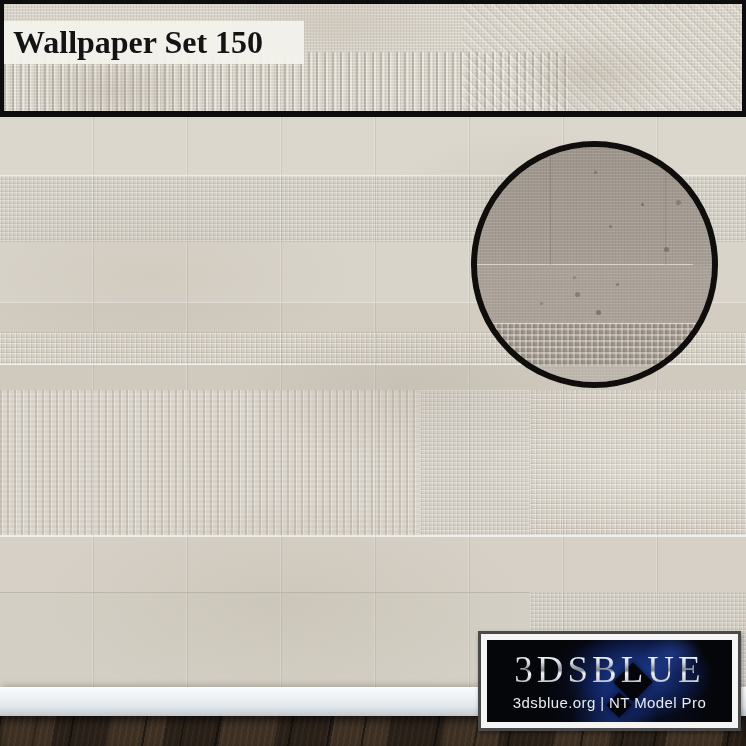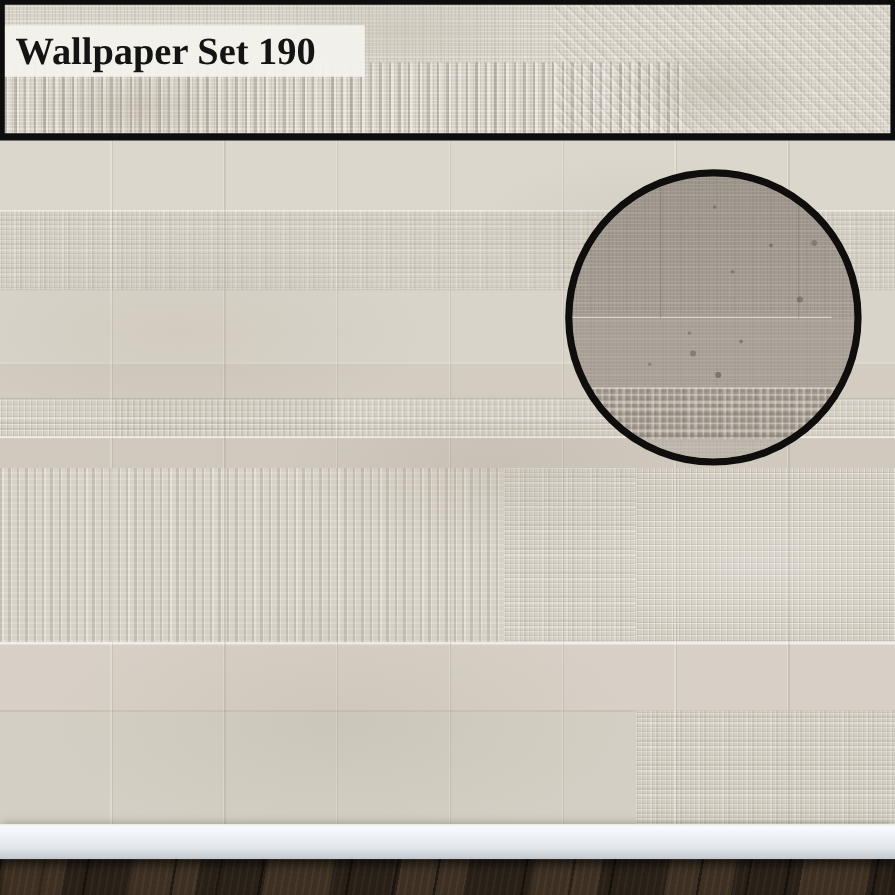--- a/index.html
+++ b/index.html
@@ -229,21 +229,32 @@
       <div class="inset-speckles"></div>
     </div>
   </div>
 
   <div class="banner">
     <div class="banner-hatch"></div>
     <div class="banner-ribs"></div>
     <div class="banner-diag"></div>
     <div class="banner-blotch"></div>
     <div class="title-label">
-      <span>Wallpaper Set 190</span>
+      <span>Wallpaper Set 150</span>
     </div>
   </div>
 
   <div class="baseboard"></div>
   <div class="floor"></div>
 
+  <div class="logo">
+    <div class="logo-panel">
+      <div class="logo-nebula"></div>
+      <div class="logo-diamond"></div>
+      <div class="logo-diamond small"></div>
+      <div class="logo-text">
+        <div class="brand-name">3DSBLUE</div>
+        <div class="brand-tagline">3dsblue.org | NT Model Pro</div>
+      </div>
+    </div>
+  </div>
 
 </div>
 
 </body></html>

